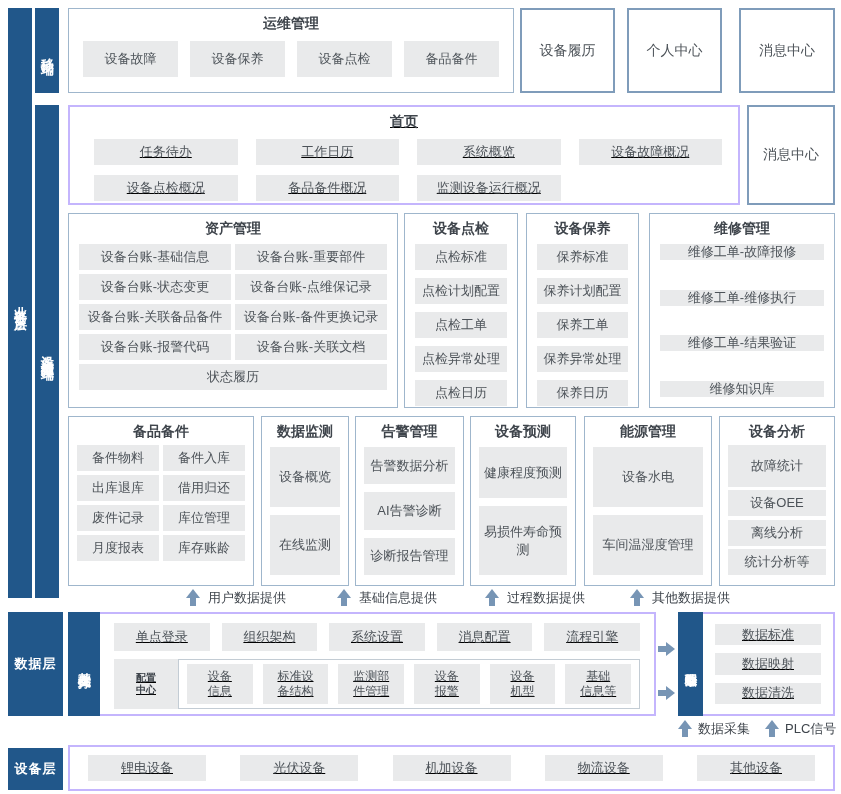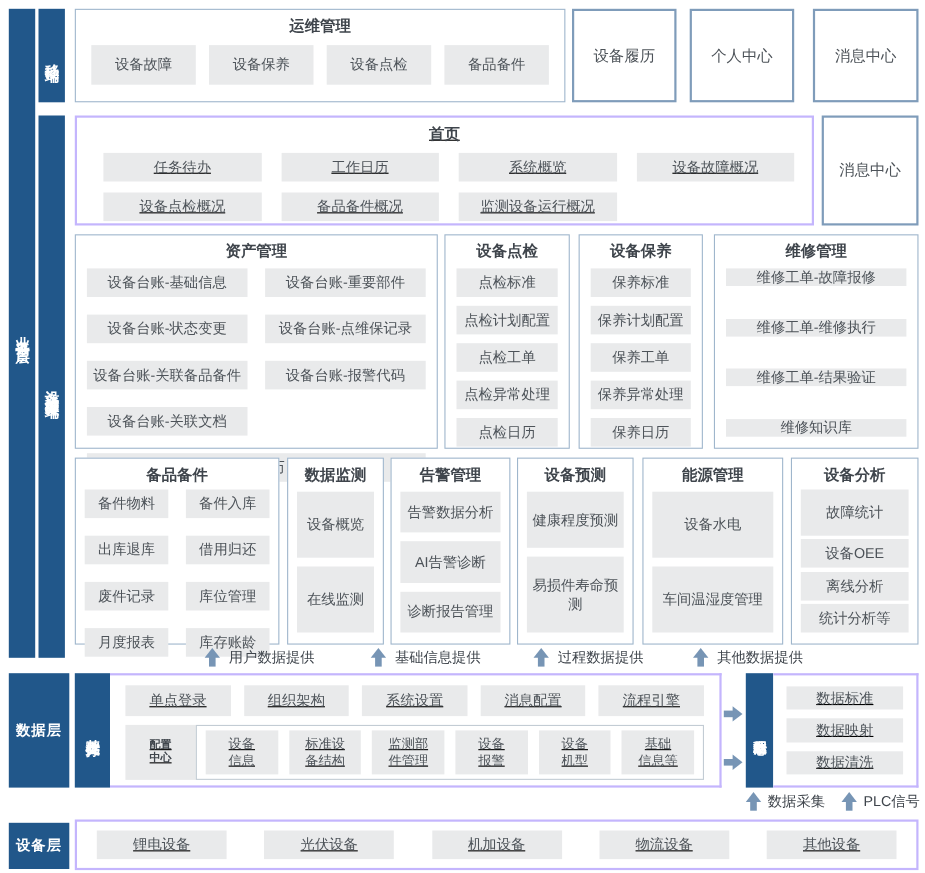--- a/index.html
+++ b/index.html
@@ -31,21 +31,21 @@
   
   .s2-grid { display:grid; grid-template-columns:repeat(4,1fr); gap:10px 18px; padding:4px 16px 0 24px; }
   .s2-grid .btn { height:26px; }
 
   
   .col-body { display:flex; flex-direction:column; gap:8px; padding:2px 10px 10px 10px; height:calc(100% - 28px); }
   .col-body .btn { height:26px; flex:0 0 auto; }
   .col-body.spread { justify-content:space-between; gap:0; }
   .col-body.spread .btn { height:16px; }
   .col-body .grow { flex:1 1 auto; height:auto; }
-  .grid2 { display:grid; grid-template-columns:1fr 1fr; gap:16px; padding:2px 10px 10px 10px; }
+  .grid2 { display:grid; grid-template-columns:1fr 1fr; gap:4px; padding:2px 10px 10px 10px; }
   .grid2 .btn { height:26px; }
   .grid2 .span2 { grid-column:1 / span 2; }
 
   
   .arrow-up { position:relative; width:14px; height:18px; flex:0 0 auto; }
   .arrow-up::before { content:""; position:absolute; left:0; top:0; width:0; height:0;
                       border-left:7px solid transparent; border-right:7px solid transparent; border-bottom:9px solid #7795b5; }
   .arrow-up::after { content:""; position:absolute; left:4px; top:8px; width:6px; height:9px; background:#7795b5; }
   .arrow-right { transform:rotate(90deg); }
   .flow { position:absolute; display:flex; align-items:center; gap:8px; font-size:13px; color:#3f454c; font-weight:500; }
@@ -101,20 +101,21 @@
   <div class="standalone" style="left:747px; top:105px; width:88px; height:100px; border-width:2px;">消息中心</div>
 
   <div class="panel" style="left:68px; top:213px; width:330px; height:195px;">
     <div class="sec-title">资产管理</div>
     <div class="grid2">
       <div class="btn">设备台账-基础信息</div>
       <div class="btn">设备台账-重要部件</div>
       <div class="btn">设备台账-状态变更</div>
       <div class="btn">设备台账-点维保记录</div>
       <div class="btn">设备台账-关联备品备件</div>
+      <div class="btn">设备台账-备件更换记录</div>
       <div class="btn">设备台账-报警代码</div>
       <div class="btn">设备台账-关联文档</div>
       <div class="btn span2">状态履历</div>
     </div>
   </div>
 
   <div class="panel" style="left:404px; top:213px; width:114px; height:195px;">
     <div class="sec-title">设备点检</div>
     <div class="col-body">
       <div class="btn">点检标准</div>

